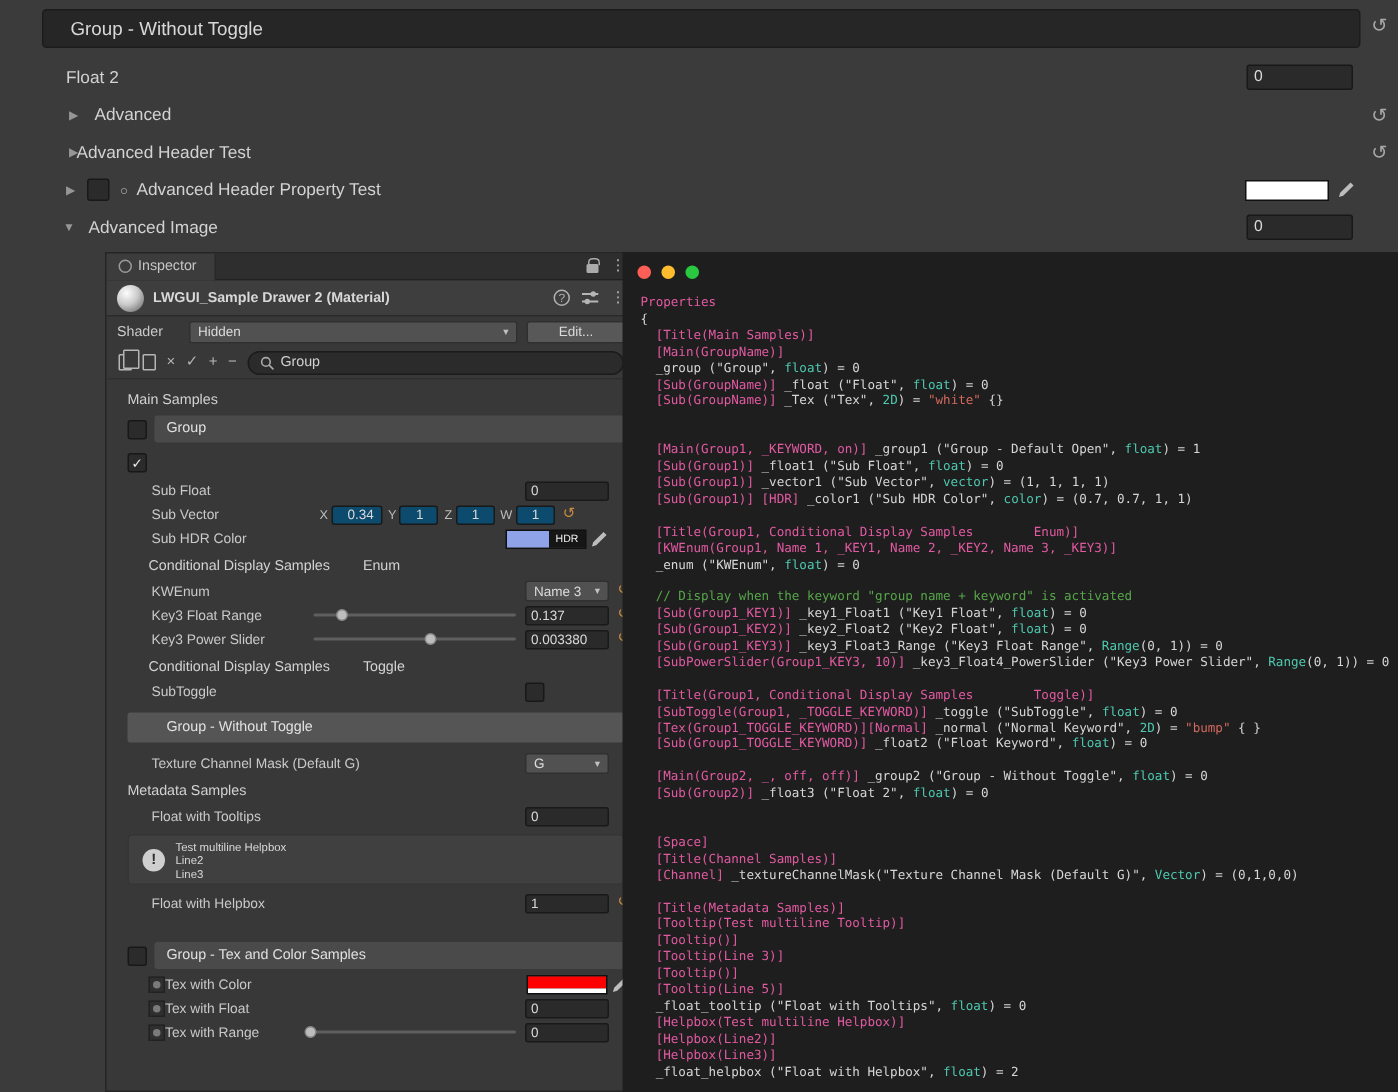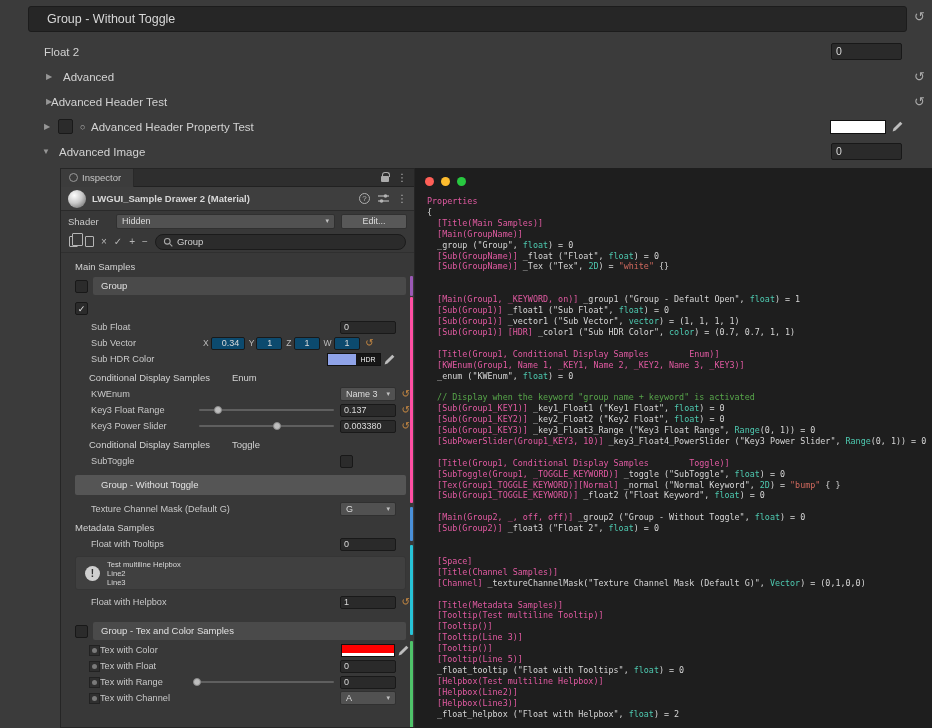--- a/index.html
+++ b/index.html
@@ -13,21 +13,21 @@
 .tfield{position:absolute;right:30px;top:1px;width:71px;height:17px;background:#2a2a2a;border:1px solid #181818;border-radius:2px;font-size:10.5px;color:#dadada;line-height:15px;padding-left:4px}
 .fold{position:absolute;font-size:8px;color:#969696;line-height:20px}
 .trevert{position:absolute;right:7px;top:0;font-size:13px;color:#a8a8a8;line-height:20px}
 .hdr-revert{position:absolute;right:7px;top:9px;font-size:13px;color:#a8a8a8}
 .tcheck{position:absolute;left:58px;top:2px;width:15px;height:15px;background:#2b2b2b;border:1px solid #191919;border-radius:2px}
 .circle-ic{position:absolute;font-size:9px;color:#b8b8b8;line-height:20px}
 .tswatch{position:absolute;right:46px;top:3px;width:56px;height:14px;background:#ffffff;border:1px solid #111}
 .dropper{position:absolute;right:28px;top:3px;width:13px;height:13px}
 
 
-.inspector{position:absolute;left:60px;top:168px;width:355px;height:560px;background:#383838;border:1px solid #252525;overflow:hidden}
+.inspector{position:absolute;left:70px;top:168px;width:355px;height:560px;background:#383838;border:1px solid #252525;overflow:hidden}
 .tabbar{height:18px;background:#2e2e2e;border-bottom:1px solid #212121;display:flex;align-items:center}
 .tab{height:18px;background:#3c3c3c;display:flex;align-items:center;gap:4px;padding:0 12px 0 8px;font-size:9.5px;color:#c6c6c6;border-right:1px solid #292929}
 .tab-ic{width:9px;height:9px;border-radius:50%;border:1px solid #9a9a9a;flex:none}
 .tab-right{margin-left:auto;display:flex;align-items:center;gap:8px;padding-right:7px}
 .lock{width:8px;height:6px;background:#ababab;border-radius:1px;position:relative;margin-top:3px}
 .lock::before{content:"";position:absolute;top:-4px;left:1px;width:6px;height:4px;border:1px solid #ababab;border-bottom:none;border-radius:3px 3px 0 0}
 .kebab{font-size:10px;color:#b8b8b8;line-height:1}
 .mat{height:24px;background:#3e3e3e;border-bottom:1px solid #2a2a2a;display:flex;align-items:center;padding:8px 7px;gap:6px}
 .sphere{width:18px;height:18px;border-radius:50%;background:radial-gradient(circle at 35% 30%,#fdfdfd,#cacaca 45%,#8b8b8b 75%,#6e6e6e);flex:none}
 .mat-title{flex:1;font-size:9.5px;font-weight:bold;color:#d8d8d8;white-space:nowrap;overflow:hidden}
@@ -74,21 +74,21 @@
 .gwtbar{margin:6px 8px 6px 14px;height:20px;background:#555555;border-radius:2px;line-height:20px;padding-left:26px;font-size:9.5px;color:#e2e2e2}
 .helpbox{margin:4px 8px 4px 14px;height:34px;background:#404040;border:1px solid #353535;border-radius:3px;display:flex;align-items:center;gap:7px;padding:0 9px}
 .warn-ic{width:15px;height:15px;border-radius:50%;background:#cfcfcf;color:#2e2e2e;font-weight:bold;font-size:10px;text-align:center;line-height:15px;flex:none}
 .help-lines{font-size:7.6px;line-height:9px;color:#d8d8d8}
 .texrow{height:16px;display:flex;align-items:center;padding:0 4px 0 28px;}
 .thumb{width:11px;height:11px;background:#2f2f2f;border:1px solid #222;flex:none;position:relative}
 .thumb::after{content:"";position:absolute;inset:2px;border-radius:50%;background:#7a7a7a}
 .texlabel{flex:1;font-size:9.2px;color:#c9c9c9;white-space:nowrap;overflow:hidden}
 .texlabel.fixed{flex:none;width:96px}
 .strip{position:absolute;width:3px;right:1px;border-radius:1px}
-.mt6{margin-top:10px}
+.mt6{margin-top:16px}
 
 
 .codepanel{position:absolute;left:415px;top:168px;width:517px;height:560px;background:#1e1e1e;overflow:hidden}
 .lights{position:absolute;left:10px;top:9px;display:flex;gap:7px}
 .light{width:9px;height:9px;border-radius:50%}
 .l-red{background:#ff5f57}.l-yellow{background:#febc2e}.l-green{background:#28c840}
 .code{position:absolute;left:12px;top:28px;right:2px;bottom:0;font-family:"DejaVu Sans Mono",monospace;font-size:8.4px;line-height:10.9px;white-space:pre;color:#d6d6d6}
 .c-pink{color:#e25aa2}.c-teal{color:#4ec9b0}.c-green{color:#57a64a}.c-orange{color:#d1695e}.c-white{color:#d6d6d6}
 svg{display:block}
 </style>
@@ -360,29 +360,20 @@
       <span class="thumb"></span>
       <span class="texlabel fixed">Tex with Range</span>
       <span class="slider">
         <span class="track"></span>
         <span class="handle" style="left: calc(1% - 4px);"></span>
       </span>
       <span class="pfield">0</span>
       <span class="rslot"></span>
     </div>
 
-    <div class="texrow">
-      <span class="thumb"></span>
-      <span class="texlabel">Tex with Channel</span>
-      <span class="dropdown pdd">
-        <span>A</span>
-        <span class="dd-caret">▾</span>
-      </span>
-      <span class="rslot"></span>
-    </div>
 
   </div>
 
   <div class="strip" style="top:107px;height:20px;background:#9b59b6"></div>
   <div class="strip" style="top:128px;height:206px;background:#ff4fa3"></div>
   <div class="strip" style="top:338px;height:34px;background:#4a90d9"></div>
   <div class="strip" style="top:376px;height:90px;background:#27c3d7"></div>
   <div class="strip" style="top:472px;height:88px;background:#4fc36a"></div>
 </div>
 

